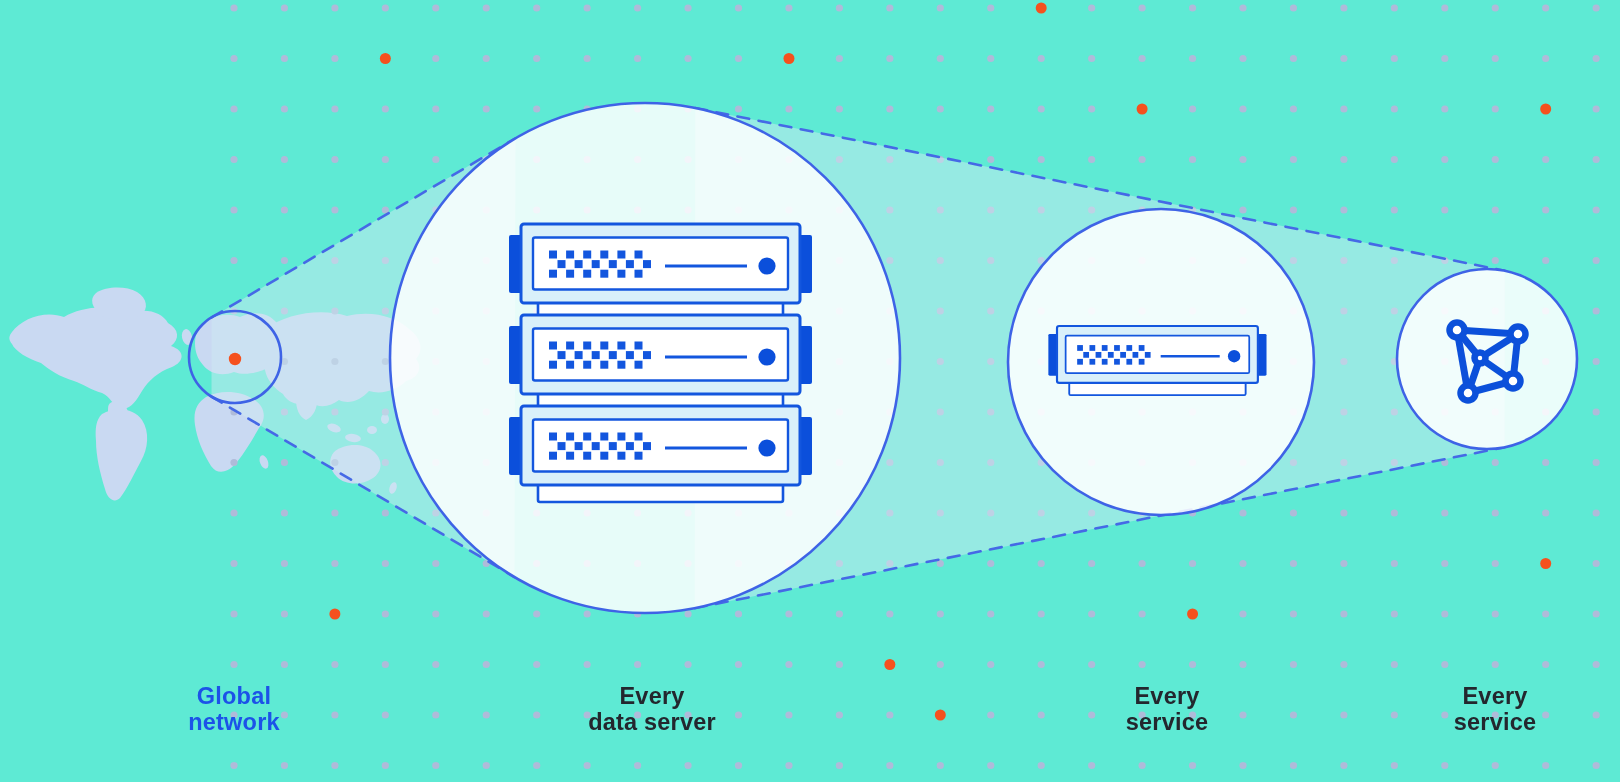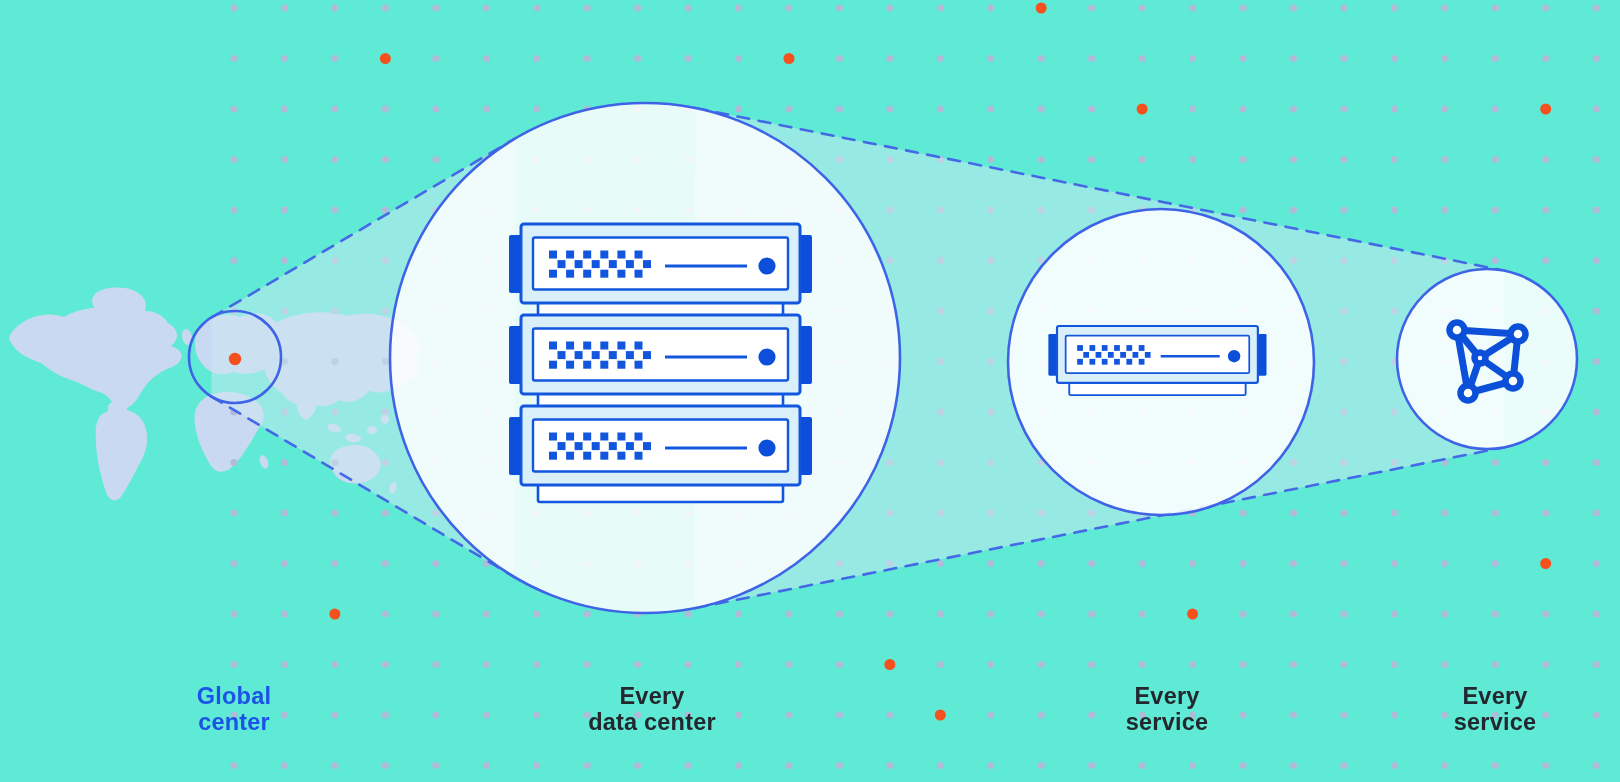--- a/index.html
+++ b/index.html
@@ -634,25 +634,25 @@
         <circle cx="1457" cy="330" r="7.5" fill="#fff" stroke="#0C50DA" stroke-width="6.5"></circle>
         <circle cx="1518" cy="334" r="7.5" fill="#fff" stroke="#0C50DA" stroke-width="6.5"></circle>
         <circle cx="1468" cy="393" r="7.5" fill="#fff" stroke="#0C50DA" stroke-width="6.5"></circle>
         <circle cx="1513" cy="381" r="7.5" fill="#fff" stroke="#0C50DA" stroke-width="6.5"></circle>
         <circle cx="1480" cy="358" r="5.5" fill="#fff" stroke="#0C50DA" stroke-width="6.5"></circle>
       </g>
     </svg>
 
   <div class="stage-label" id="label-0" style="color: rgb(28, 82, 232);">
     <div>Global</div>
-    <div>center</div>
+    <div>network</div>
   </div>
   <div class="stage-label" id="label-1" style="color: rgb(35, 39, 46);">
     <div>Every</div>
-    <div>data center</div>
+    <div>data server</div>
   </div>
   <div class="stage-label" id="label-2" style="color: rgb(35, 39, 46);">
     <div>Every</div>
     <div>service</div>
   </div>
   <div class="stage-label" id="label-3" style="color: rgb(35, 39, 46);">
     <div>Every</div>
     <div>service</div>
   </div>
 </div>

